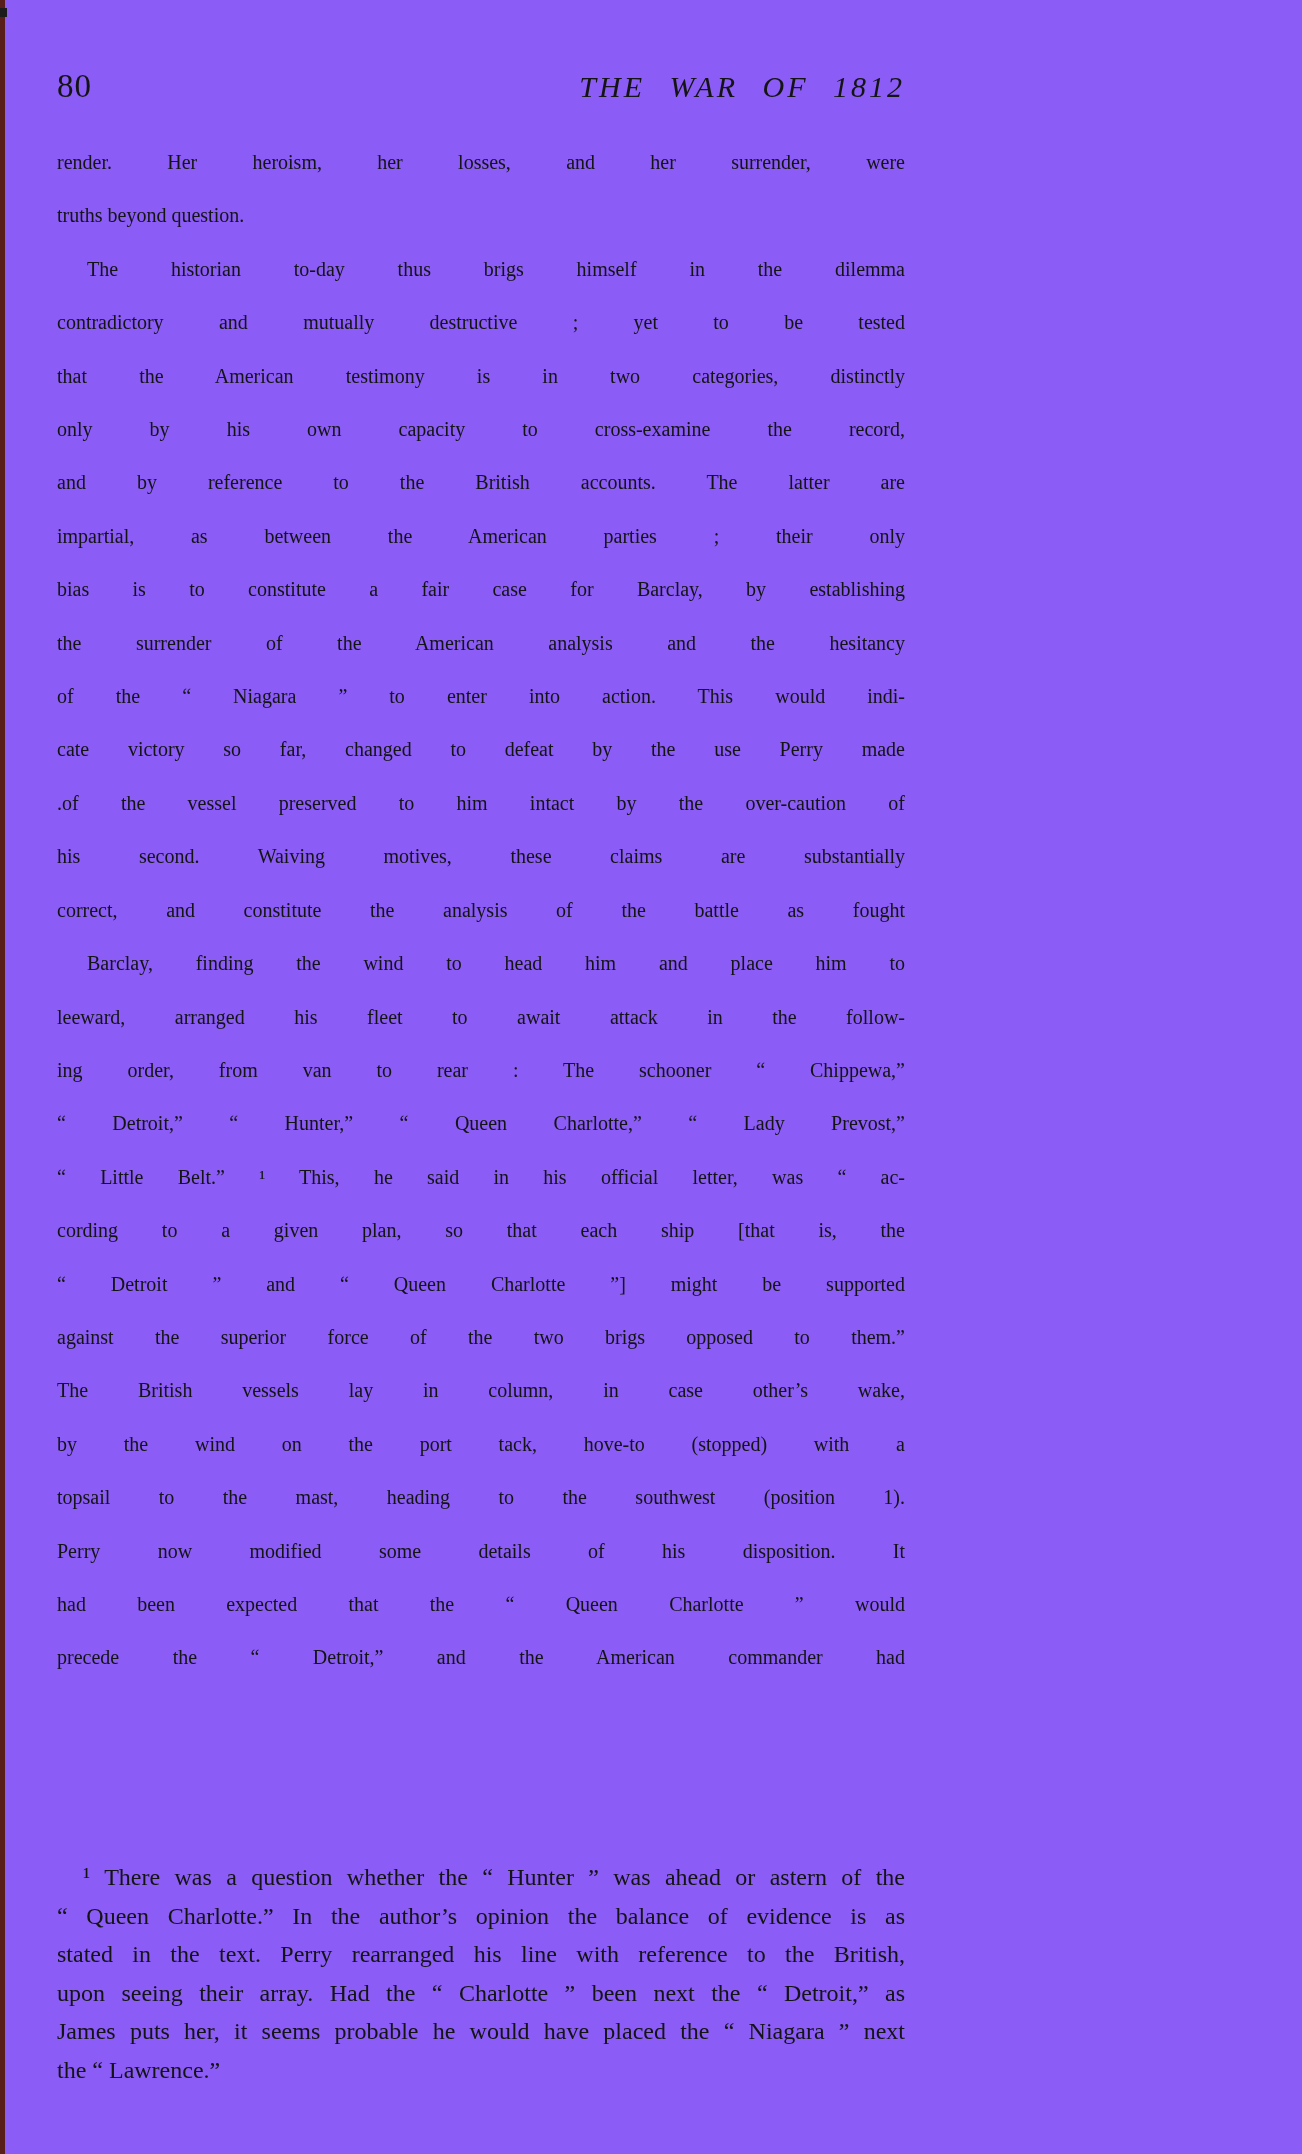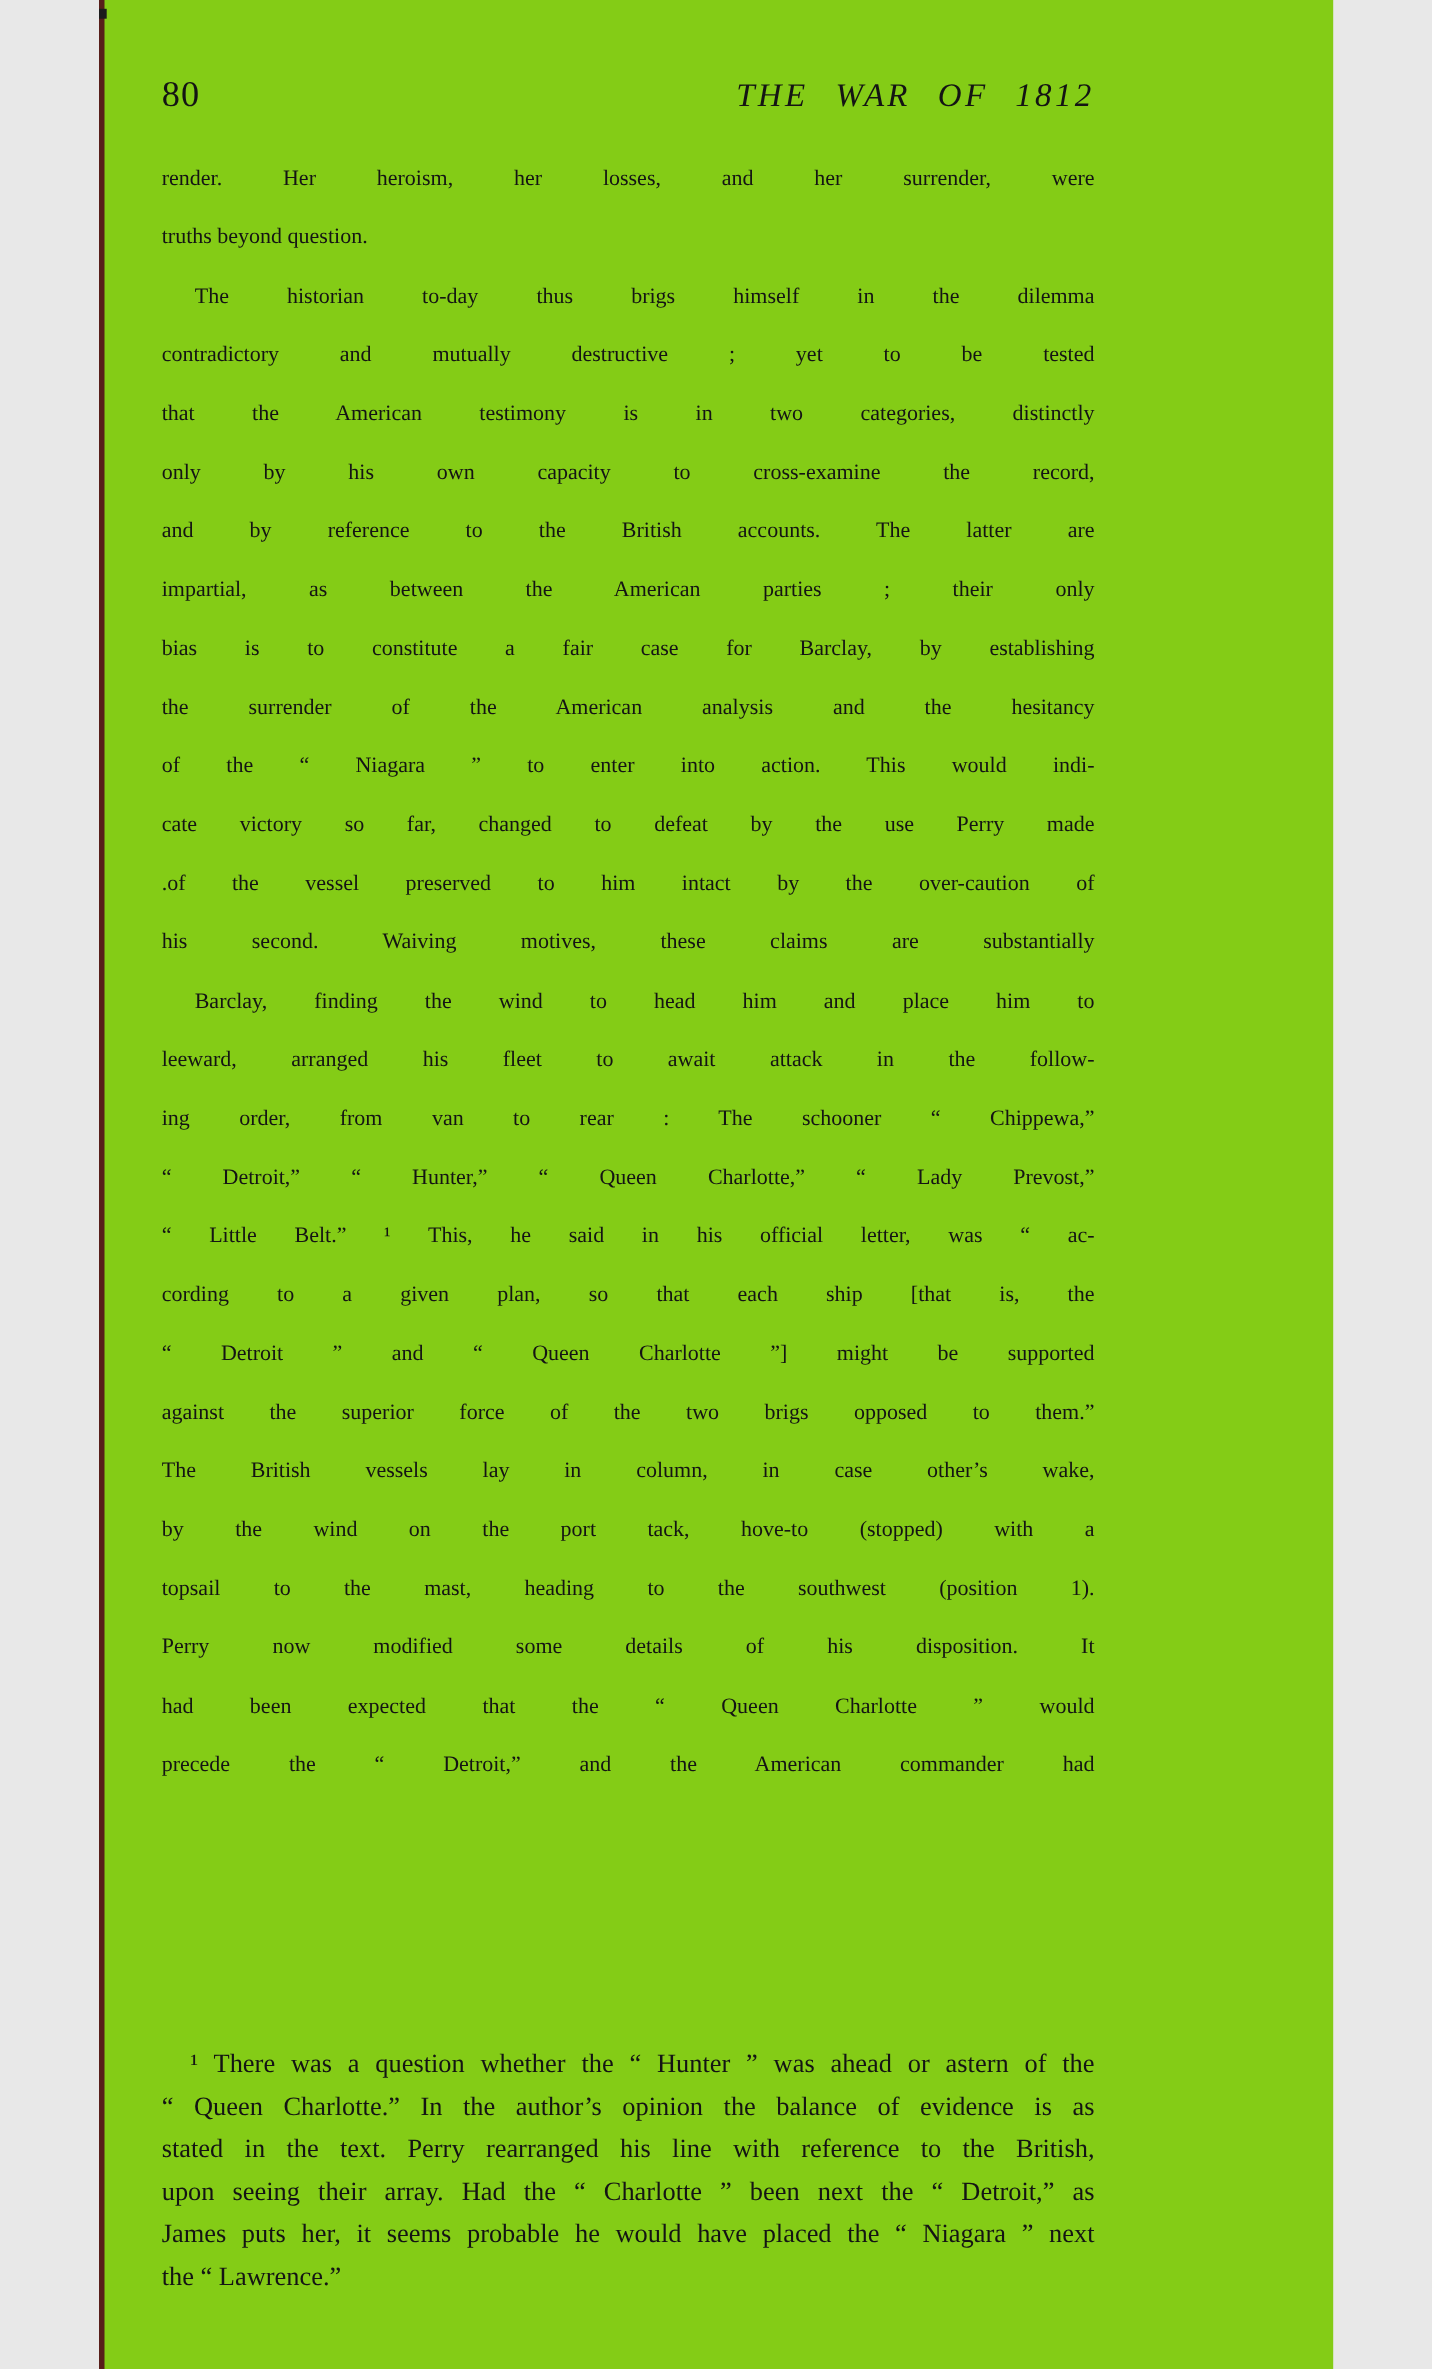--- a/index.html
+++ b/index.html
@@ -1,20 +1,20 @@
 <!DOCTYPE html>
 <html><head>
 <meta charset="utf-8">
 <style>
   html, body { margin: 0; padding: 0; background: #e8e8e8; }
   .page {
     position: relative;
-    width: 1122px;
+    width: 1302px;
     height: 2154px;
-    background: #84cc16;
+    background: #8b5cf6;
     font-family: "Liberation Serif", serif;
     color: #141414;
     overflow: hidden;
     margin: 0 auto;
   }
   .edge-strip {
     position: absolute;
     left: 0; top: 0;
     width: 5px; height: 100%;
     background: #571e1a;
@@ -97,20 +97,21 @@
         <div class="line">that the American testimony is in two categories, distinctly</div>
         <div class="line">only by his own capacity to cross-examine the record,</div>
         <div class="line">and by reference to the British accounts.  The latter are</div>
         <div class="line">impartial, as between the American parties ; their only</div>
         <div class="line">bias is to constitute a fair case for Barclay, by establishing</div>
         <div class="line">the surrender of the American analysis and the hesitancy</div>
         <div class="line">of the “ Niagara ” to enter into action.  This would indi-</div>
         <div class="line">cate victory so far, changed to defeat by the use Perry made</div>
         <div class="line">.of the vessel preserved to him intact by the over-caution of</div>
         <div class="line">his second.  Waiving motives, these claims are substantially</div>
+        <div class="line">correct, and constitute the analysis of the battle as fought</div>
       </div>
     <div class="para">
         <div class="line indent">Barclay, finding the wind to head him and place him to</div>
         <div class="line">leeward, arranged his fleet to await attack in the follow-</div>
         <div class="line">ing order, from van to rear :  The schooner “ Chippewa,”</div>
         <div class="line">“ Detroit,” “ Hunter,” “ Queen Charlotte,” “ Lady Prevost,”</div>
         <div class="line">“ Little Belt.” ¹   This, he said in his official letter, was “ ac-</div>
         <div class="line">cording to a given plan, so that each ship [that is, the</div>
         <div class="line">“ Detroit ” and “ Queen Charlotte ”] might be supported</div>
         <div class="line">against the superior force of the two brigs opposed to them.”</div>

